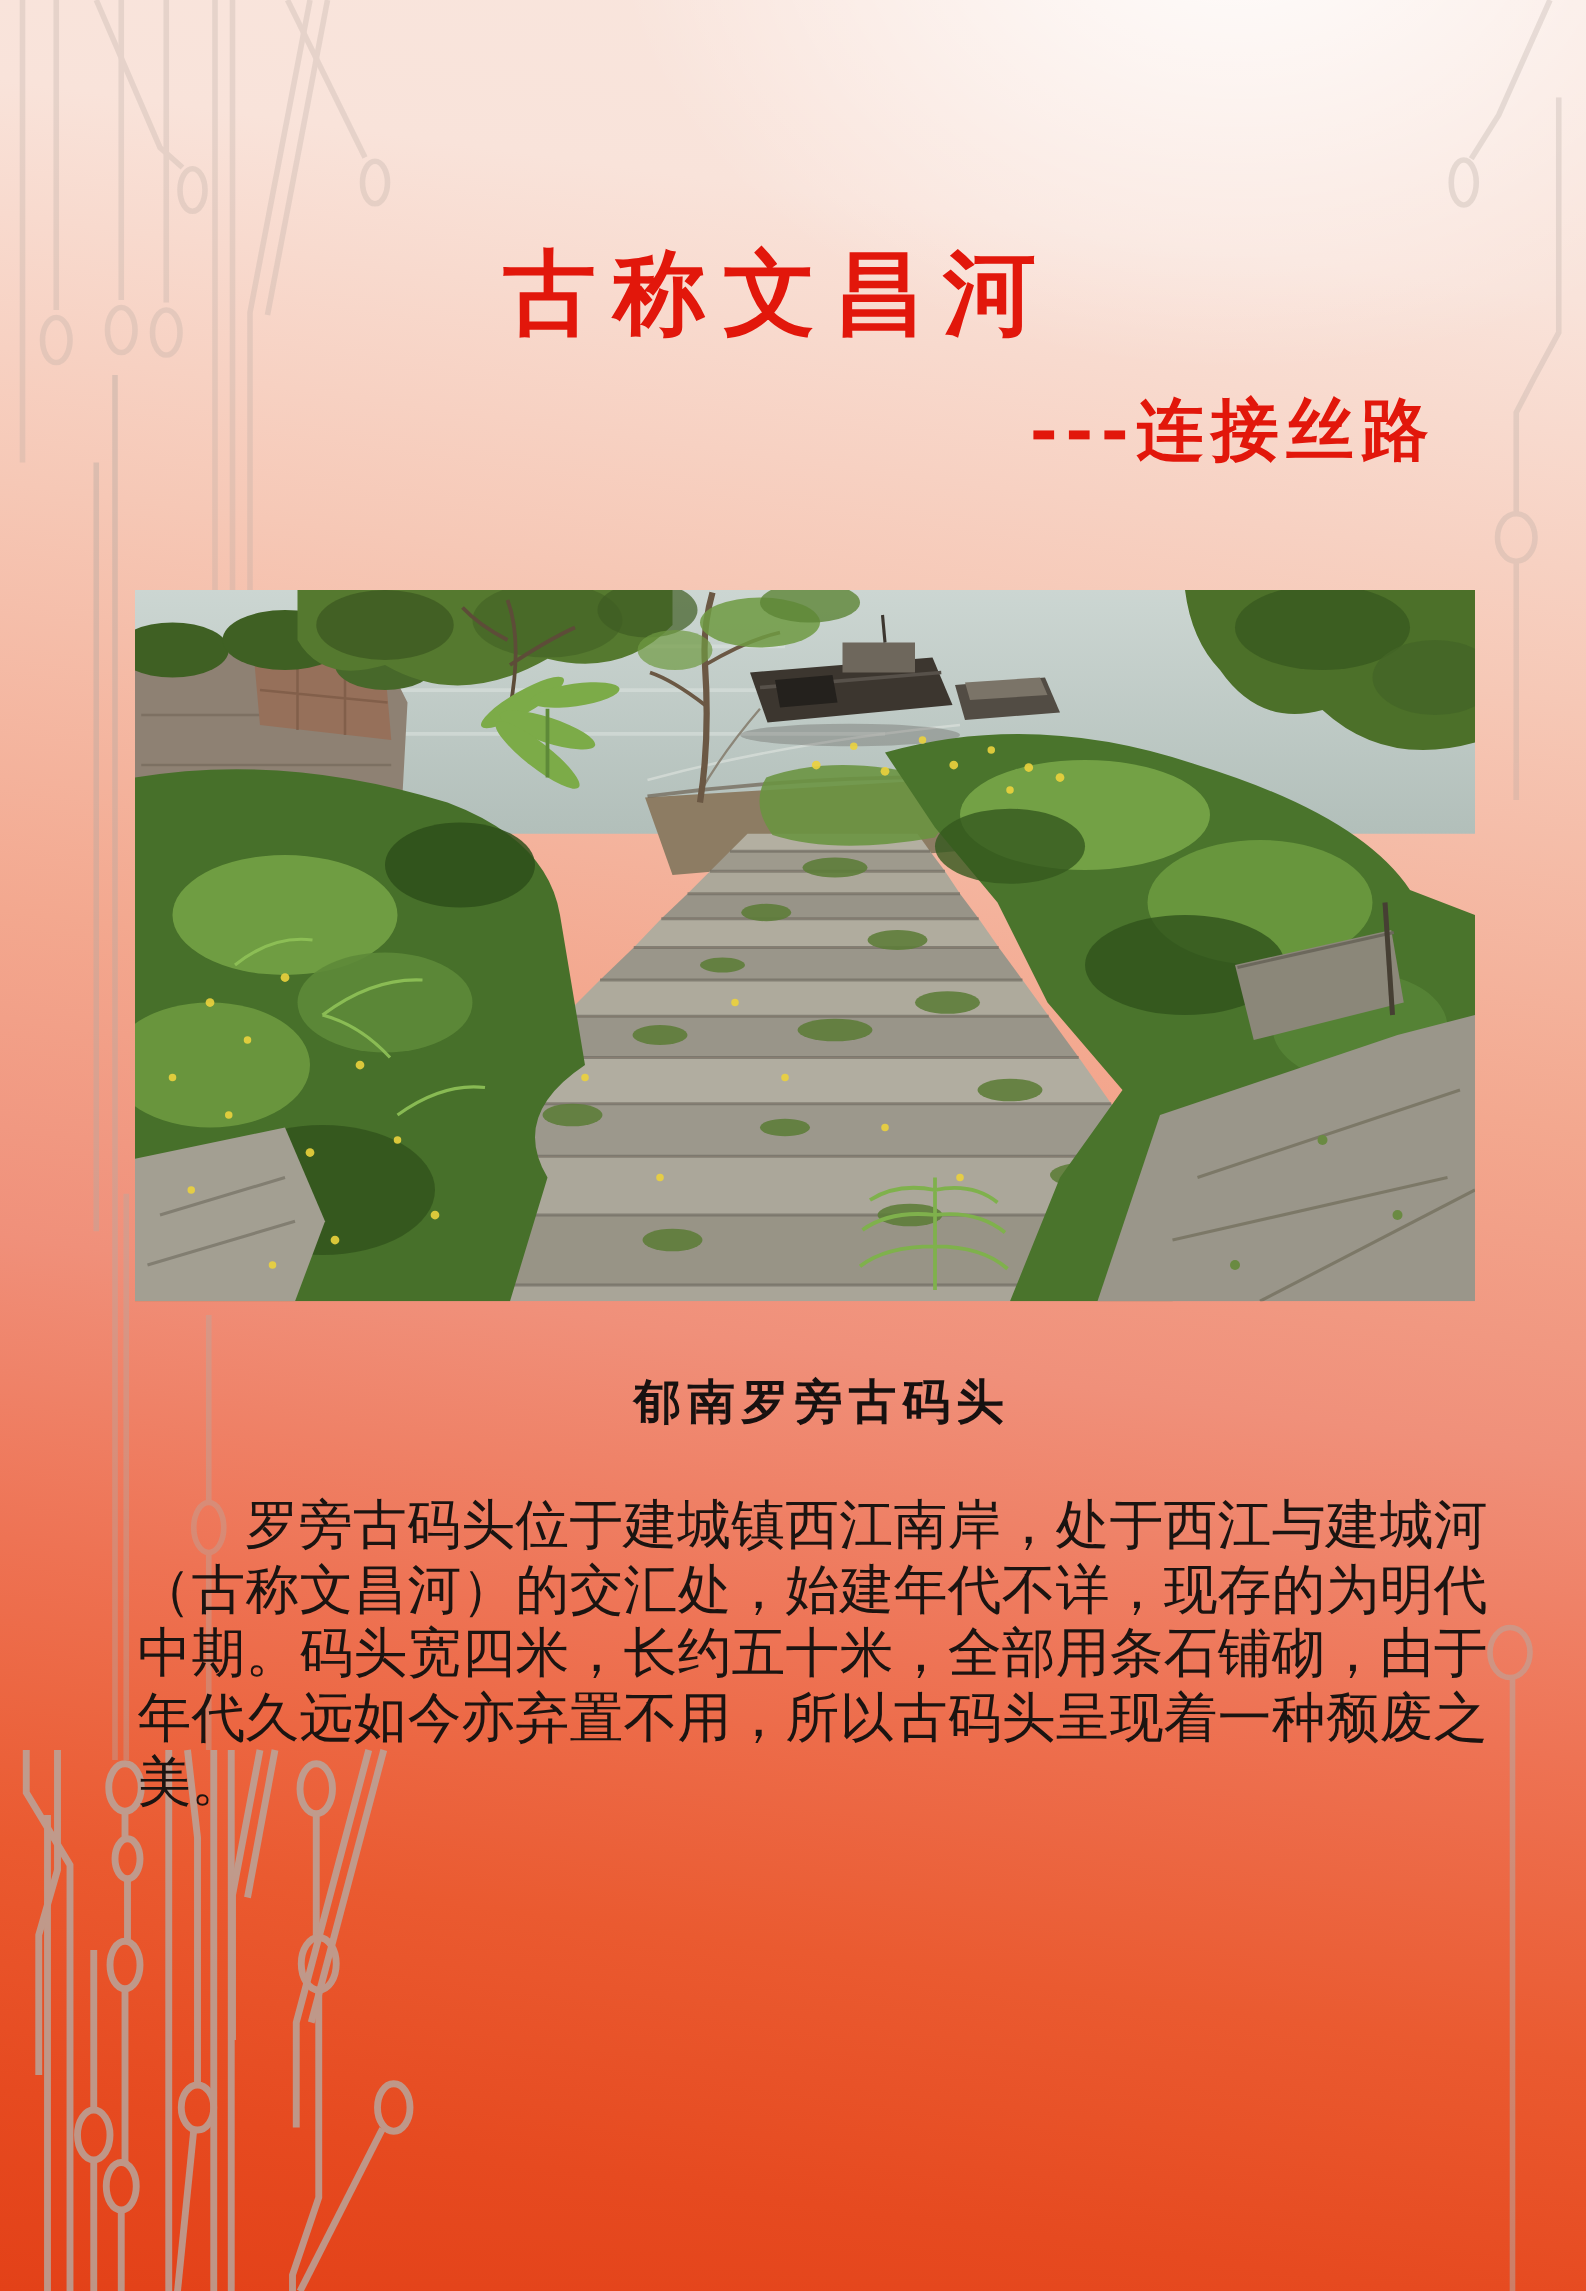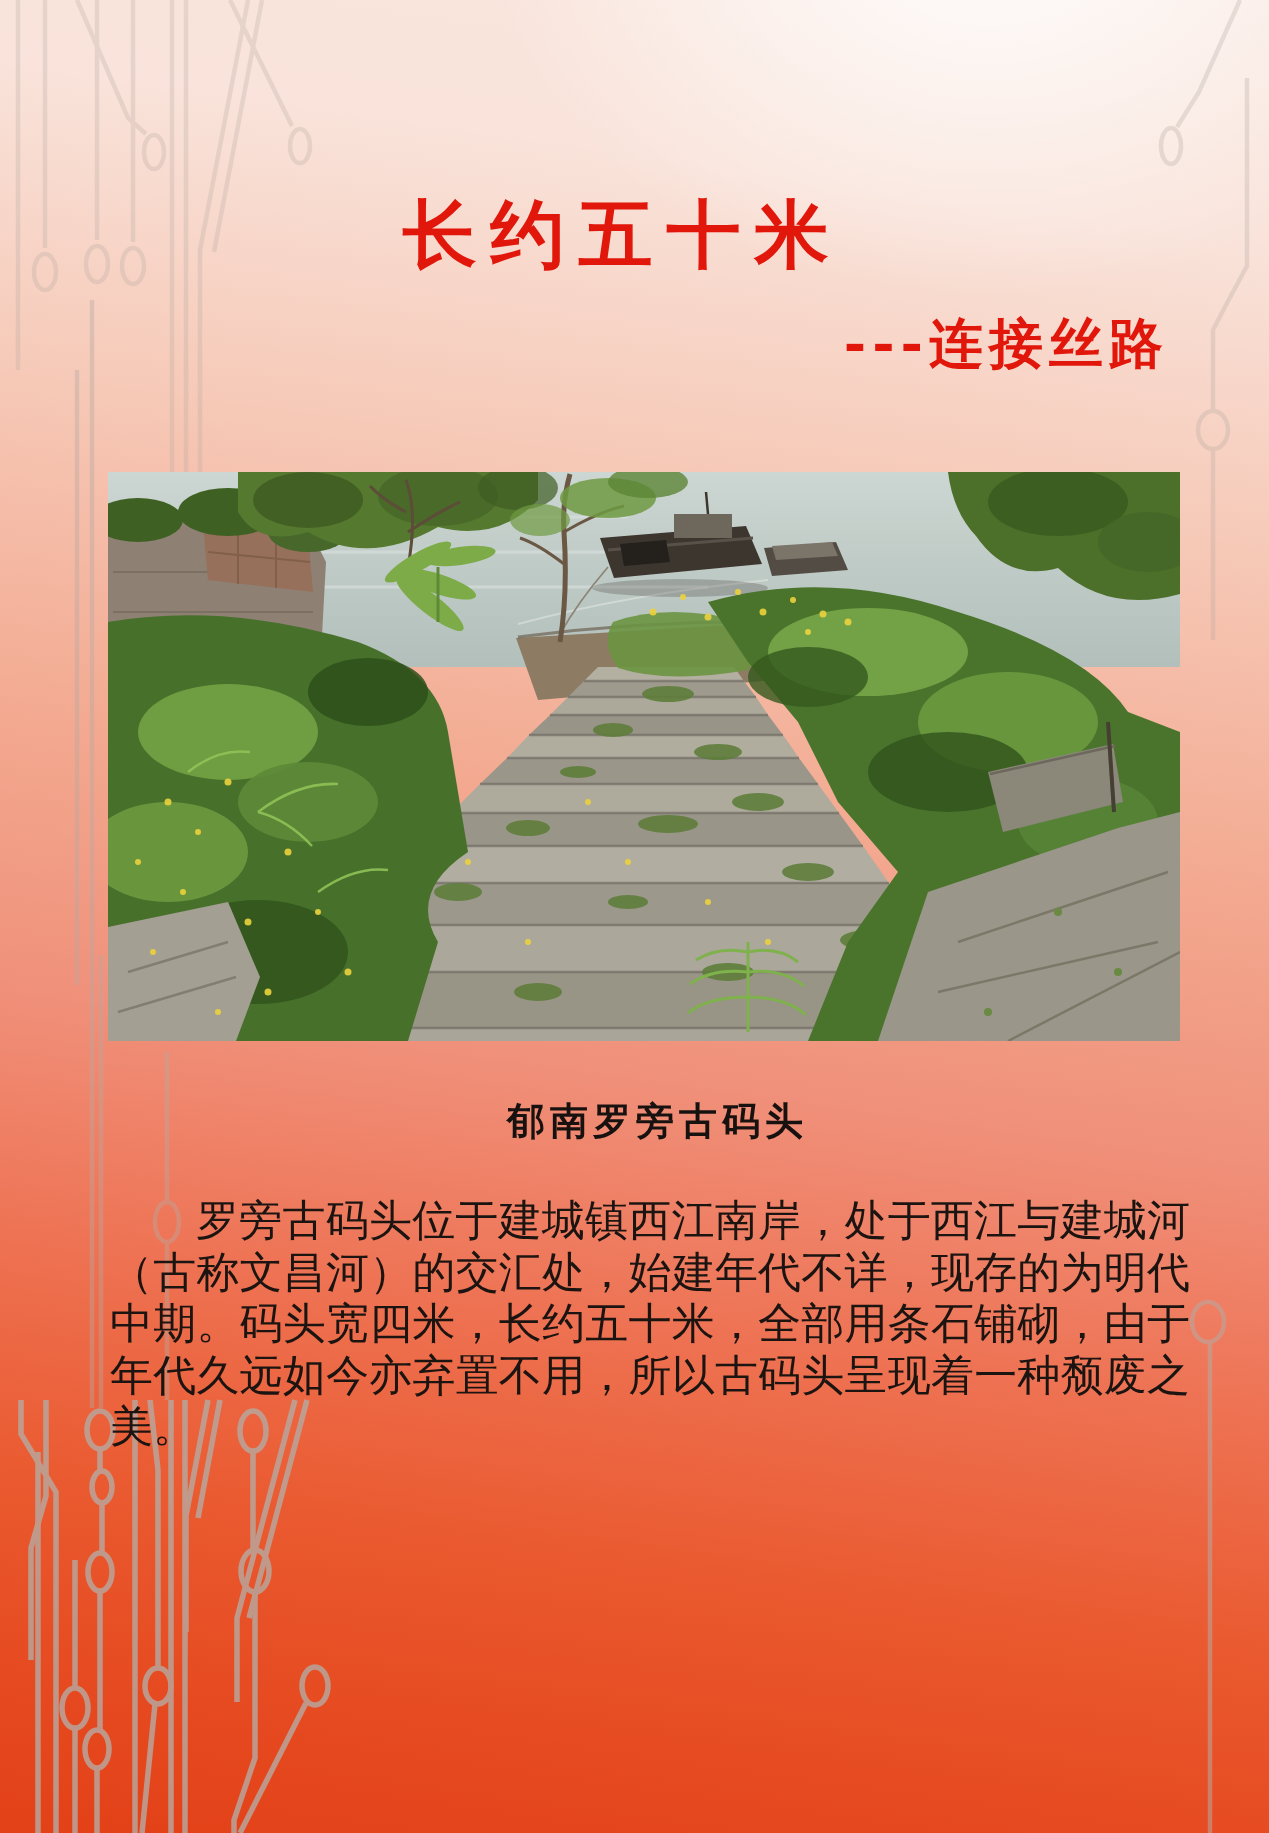--- a/index.html
+++ b/index.html
@@ -9,21 +9,21 @@
       radial-gradient(ellipse 760px 560px at 78% -4%, rgba(255,255,255,.95), rgba(255,255,255,0) 66%),
       linear-gradient(188deg,#f9e6de 0%,#f9e3da 12%,#f6c8b6 28%,#f3a88f 45%,#f0907a 58%,#ee7354 70%,#ea5a30 82%,#e64a20 92%,#e34118 100%);
     font-family:"DejaVu Serif","Liberation Serif",serif;
   }
   .circuit{position:absolute;left:0;top:0;pointer-events:none;}
   .title{
     position:absolute;top:186px;left:0;width:100%;margin:0;padding-right:24px;box-sizing:border-box;
     text-align:center;font-size:74px;font-weight:600;letter-spacing:14px;color:#e2170b;
   }
   .subtitle{
-    position:absolute;top:308px;right:100px;
+    position:absolute;top:308px;right:120px;
     font-size:54px;font-weight:600;letter-spacing:6px;color:#e2170b;
   }
   .photo-figure{position:absolute;left:108px;top:472px;width:1072px;height:569px;margin:0;}
   .photo-figure svg{display:block;}
   .caption{
     position:absolute;top:1096px;left:0;width:100%;transform:translateX(23px);
     text-align:center;font-size:38px;font-weight:700;letter-spacing:5px;color:#171110;
   }
   .body-text{
     position:absolute;left:95px;top:1180px;width:1080px;margin:15px;
@@ -107,21 +107,21 @@
         <ellipse cx="255" cy="1571" rx="14" ry="21"></ellipse>
           <path d="M255 1592 V1758 L234 1820 V1833"></path>
         <path d="M295 1400 L237 1618 V1702"></path>
         <path d="M307 1400 L249 1618"></path>
         <ellipse cx="315" cy="1686" rx="13" ry="19"></ellipse>
           <path d="M306 1703 L240 1833"></path>
       </g>
     </g>
   </svg>
 
-  <h1 class="title">长约五十米</h1>
+  <h1 class="title">古称文昌河</h1>
 
   <div class="subtitle">---连接丝路</div>
 
   <figure class="photo-figure">
     <svg width="1072" height="569" viewBox="0 0 1072 569" role="img">
       <defs>
         <linearGradient id="water" x1="0" y1="0" x2="0" y2="1">
           <stop offset="0" stop-color="#ccd6d2"></stop>
             <stop offset="1" stop-color="#b2bfba"></stop>
         </linearGradient>

